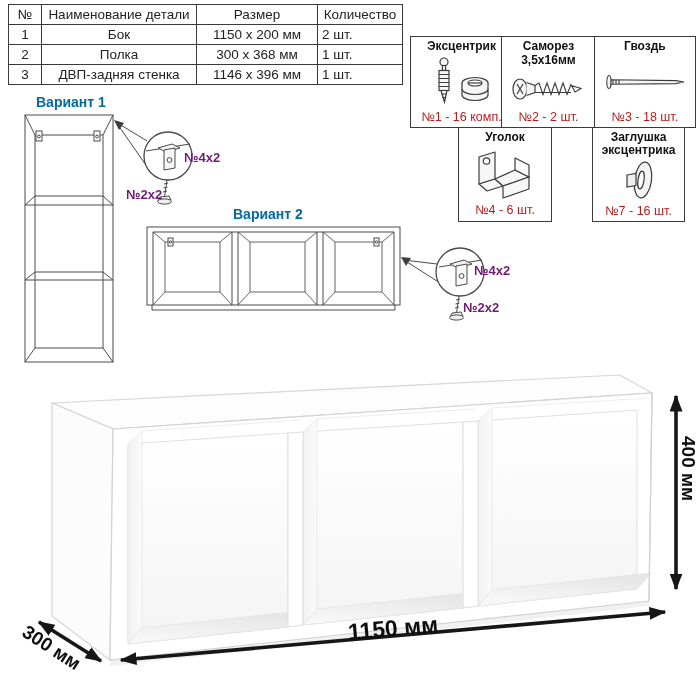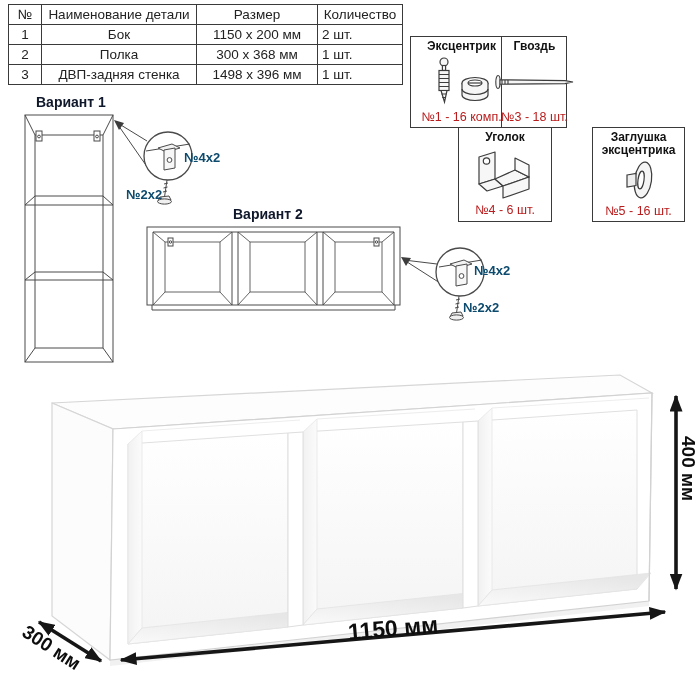--- a/index.html
+++ b/index.html
@@ -21,22 +21,22 @@
   .hw-row{position:absolute;display:flex;}
   .hw-cell{border:1.6px solid #3a3a3a;margin-left:-1.6px;background:#fff;
       display:flex;flex-direction:column;align-items:center;justify-content:space-between;
       padding:3px 2px;box-sizing:border-box;}
   .hw-cell:first-child{margin-left:0;}
   .hw-name{font-weight:bold;font-size:12px;line-height:1.15;text-align:center;color:#111;}
   .hw-qty{font-weight:normal;font-size:12.5px;color:#b91c1c;white-space:nowrap;}
   .hw-icon{flex:0 0 auto;}
 
   
-  .v-title{position:absolute;font-weight:bold;font-size:14px;color:#0f172a;}
-  .co-label{position:absolute;font-weight:bold;font-size:13px;color:#0c4a6e;white-space:nowrap;}
+  .v-title{position:absolute;font-weight:bold;font-size:14px;color:#0369a1;}
+  .co-label{position:absolute;font-weight:bold;font-size:13px;color:#701a75;white-space:nowrap;}
 
   
   .dim{position:absolute;font-weight:bold;color:#0d0d0d;white-space:nowrap;}
   .dim-w{left:323px;top:615px;width:140px;text-align:center;font-size:23px;transform:rotate(-5deg);}
   .dim-d{left:30px;top:621px;font-size:19px;transform:rotate(33deg);transform-origin:0 0;}
   .dim-h{left:699px;top:436px;font-size:19px;transform:rotate(90deg);transform-origin:0 0;}
 
   svg{display:block;}
 </style>
 </head>
@@ -62,21 +62,21 @@
       </tr>
       <tr>
         <td class="c-num">2</td>
         <td class="c-name">Полка</td>
         <td class="c-size">300 x 368 мм</td>
         <td class="c-qty">1 шт.</td>
       </tr>
       <tr>
         <td class="c-num">3</td>
         <td class="c-name">ДВП-задняя стенка</td>
-        <td class="c-size">1498 x 396 мм</td>
+        <td class="c-size">1146 x 396 мм</td>
         <td class="c-qty">1 шт.</td>
       </tr>
     </tbody>
   </table>
 
   <div class="hw-row" style="left:410px;top:36px;height:92px;">
     <div class="hw-cell" style="width:93px;padding-left:12px;">
       <div class="hw-name">Эксцентрик</div>
       <svg class="hw-icon" width="62" height="50" viewBox="0 0 62 50">
         <g stroke="#3c3c3c" stroke-width="1.2" fill="#f6f6f6">
@@ -88,21 +88,34 @@
           <path d="M10.5 37 H15.5 M11.2 40.5 H15" fill="none"></path>
           <ellipse cx="44" cy="26" rx="13" ry="5.5"></ellipse>
           <path d="M31 26 V38 A13 5.5 0 0 0 57 38 V26" fill="#f6f6f6"></path>
           <ellipse cx="44" cy="26" rx="7" ry="3" fill="#fff"></ellipse>
           <path d="M37 26 H51" fill="none"></path>
           <path d="M31 32 A13 5.5 0 0 0 57 32" fill="none"></path>
         </g>
       </svg>
       <div class="hw-qty">№1 - 16 комп.</div>
     </div>
-    <div class="hw-cell" style="width:66px;">
+    <div class="hw-cell" style="width:94px;">
+      <div class="hw-name">Саморез 3,5х16мм</div>
+      <svg class="hw-icon" width="74" height="26" viewBox="0 0 74 26">
+        <g stroke="#3c3c3c" stroke-width="1.2" fill="#f6f6f6">
+          <ellipse cx="9" cy="13" rx="7" ry="10"></ellipse>
+          <path d="M6 8 L12 18 M12 8 L6 18" fill="none"></path>
+          <path d="M15.5 6.5 L24 9.5 L24 16.5 L15.5 19.5" fill="#f6f6f6"></path>
+          <path d="M24 9.5 L28 7 L32 18.5 L36 7 L40 18.5 L44 7 L48 18.5 L52 7 L56 18.5 L60 8.5 L64 16 L70 12.5 L60 9.5" fill="none" stroke-width="1.1"></path>
+          <path d="M24 16.5 L60 16.5" fill="none" stroke-width="1"></path>
+        </g>
+      </svg>
+      <div class="hw-qty">№2 - 2 шт.</div>
+    </div>
+    <div class="hw-cell" style="width:102px;">
       <div class="hw-name">Гвоздь</div>
       <svg class="hw-icon" width="82" height="18" viewBox="0 0 82 18">
         <g stroke="#3c3c3c" stroke-width="1.1" fill="#f6f6f6">
           <ellipse cx="5" cy="9" rx="2.2" ry="6.5"></ellipse>
           <path d="M7 6.8 L72 7.6 L80 9 L72 10.6 L7 11.2 Z"></path>
           <path d="M9 6.9 V11.1 M12 6.9 V11.1 M15 7 V11" fill="none"></path>
         </g>
       </svg>
       <div class="hw-qty">№3 - 18 шт.</div>
     </div>
@@ -125,21 +138,21 @@
     </div>
     <div class="hw-cell" style="width:93px;margin-left:40px;">
       <div class="hw-name">Заглушка эксцентрика</div>
       <svg class="hw-icon" width="44" height="44" viewBox="0 0 44 44">
         <g stroke="#3c3c3c" stroke-width="1.2" fill="#f5f5f5">
           <ellipse cx="26" cy="21" rx="8.5" ry="18" transform="rotate(8 26 21)"></ellipse>
           <path d="M10 16 L19 14.5 L19 26.5 L10 28 Z" fill="#efefef"></path>
           <ellipse cx="24" cy="21" rx="3" ry="9" transform="rotate(8 24 21)" fill="#fff"></ellipse>
         </g>
       </svg>
-      <div class="hw-qty">№5 - 16 шт.</div>
+      <div class="hw-qty">№7 - 16 шт.</div>
     </div>
   </div>
 
   <div class="v-title" style="left:36px;top:94px;">Вариант 1</div>
   <svg class="abs" style="left:14px;top:88px;" width="236" height="290" viewBox="0 0 236 290">
     <g stroke="#4a4a4a" stroke-width="1" fill="none">
       <rect x="11" y="27" width="88" height="247"></rect>
       <line x1="21" y1="47" x2="21" y2="260"></line>
         <line x1="89" y1="47" x2="89" y2="260"></line>
       <line x1="11" y1="27" x2="21" y2="47"></line>

